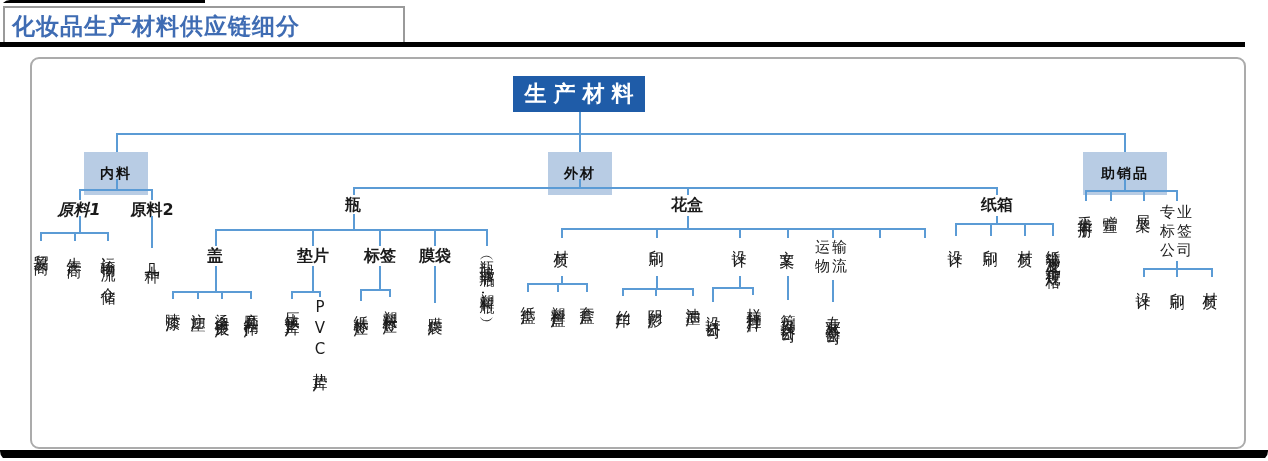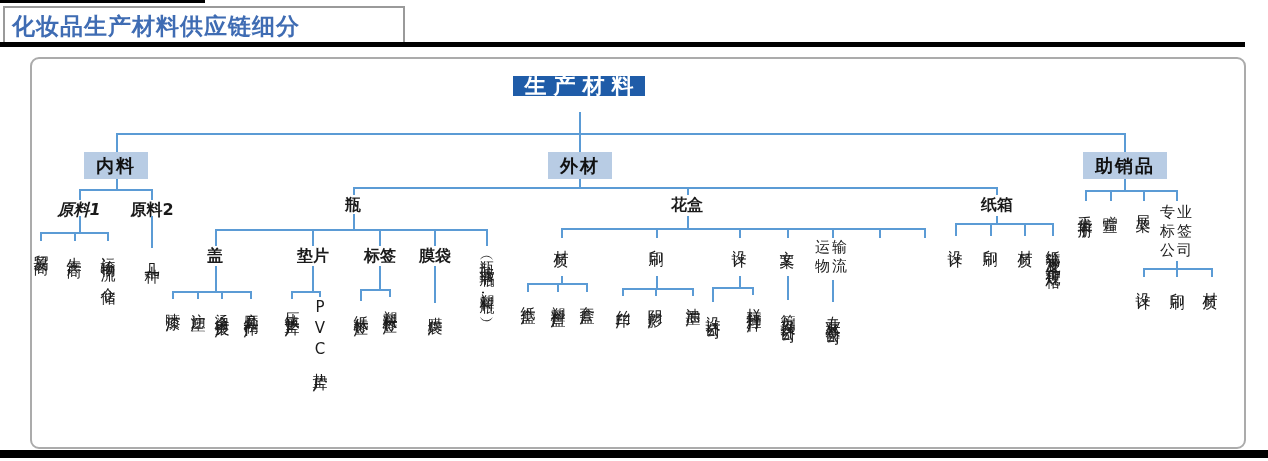--- a/index.html
+++ b/index.html
@@ -1,30 +1,30 @@
 <!DOCTYPE html>
 <html><head>
 <meta charset="utf-8">
 <style>
   html,body{margin:0;padding:0;background:#fff;}
   #page{position:relative;width:1268px;height:461px;background:#fff;overflow:hidden;
-        font-family:"DejaVu Sans",sans-serif;color:#1a1a1a;}
+        font-family:"DejaVu Sans",sans-serif;color:#1a1a1a;border-radius:10px;}
   .bar{position:absolute;background:#000;}
   #title-box{position:absolute;left:3px;top:6px;width:398px;height:36px;
              border:2px solid #9a9a9a;background:#fff;display:flex;align-items:center;}
   #title-text{font-size:23px;font-weight:bold;color:#3f6cb3;letter-spacing:1px;padding-left:7px;white-space:nowrap;}
   #panel{position:absolute;left:30px;top:57px;width:1212px;height:388px;
          border:2px solid #ababab;border-radius:9px;background:#fff;}
   .h{position:absolute;height:2px;background:#5b9bd5;}
   .v{position:absolute;width:2px;background:#5b9bd5;}
-  .rootbox{position:absolute;left:513px;top:76px;width:132px;height:20px;background:#1f5ca8;
+  .rootbox{position:absolute;left:513px;top:76px;width:132px;height:36px;background:#1f5ca8;
            color:#fff;font-weight:bold;font-size:22px;letter-spacing:7px;text-indent:7px;
            display:flex;align-items:center;justify-content:center;white-space:nowrap;}
-  .secbox{position:absolute;height:27px;background:#b8cce4;color:#111;font-weight:bold;
-          font-size:18px;letter-spacing:2px;display:flex;align-items:center;justify-content:center;white-space:nowrap;}
+  .secbox{position:absolute;height:43px;background:#b8cce4;color:#111;font-weight:bold;
+          font-size:14px;letter-spacing:2px;display:flex;align-items:center;justify-content:center;white-space:nowrap;}
   .h2{position:absolute;font-weight:bold;font-size:16px;text-align:center;white-space:nowrap;}
   .vcol{position:absolute;writing-mode:vertical-rl;text-orientation:upright;
         font-size:15px;line-height:18px;letter-spacing:3px;}
   .mixed{text-orientation:mixed;}
   .vblock{position:absolute;font-size:15px;line-height:19px;letter-spacing:2px;
           word-break:break-all;text-align:left;}
 </style>
 </head>
 <body>
 

